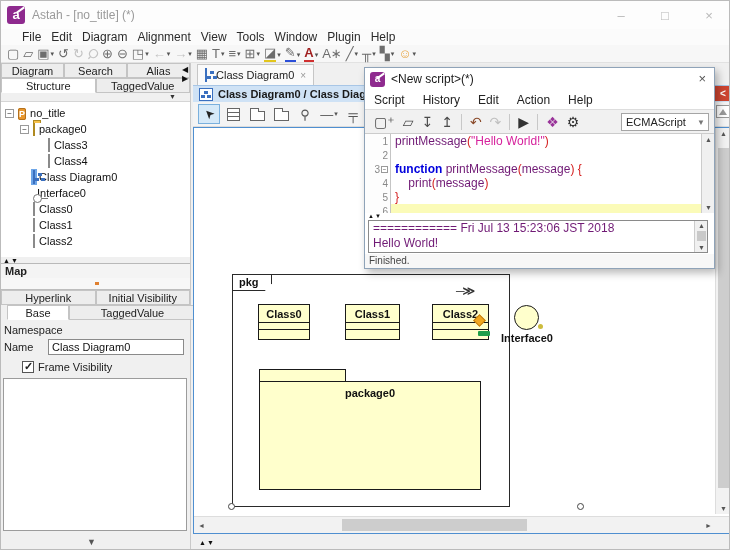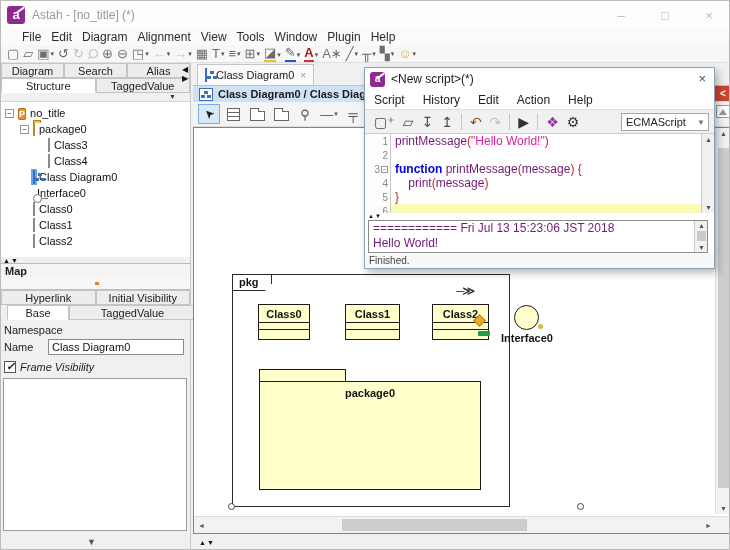--- a/index.html
+++ b/index.html
@@ -78,21 +78,21 @@
   .map-dot{position:absolute;left:94px;top:4px;width:4px;height:3px;background:#e08030;}
   .prop-tabs1{position:absolute;left:0;top:227px;width:189px;}
   .prop-tabs2{position:absolute;left:0;top:242px;width:189px;margin-left:6px;}
   .prop-tabs2 .ptab:first-child{flex:0 0 62px;}
   .fields{position:absolute;left:0;top:257px;width:189px;font-size:11px;color:#222;}
   .flabel{margin:4px 0 0 3px;}
   .name-row{display:flex;align-items:center;margin:3px 0 0 3px;}
   .name-row label{width:44px;}
   .name-input{width:136px;height:16px;border:1px solid #8a8a8a;background:#fff;font:11px "Liberation Sans",sans-serif;
               padding:0 3px;color:#111;}
-  .cb-row{display:flex;align-items:flex-end;margin:6px 0 0 3px;font-style:italic;}
+  .cb-row{display:flex;align-items:flex-end;margin:6px 0 0 21px;}
   .cb{width:12px;height:12px;border:1px solid #555;background:#fff;position:relative;margin-right:4px;}
   .cb::after{content:"✓";position:absolute;left:1px;top:-2px;font-size:11px;color:#222;font-weight:bold;}
   .def-box{position:absolute;left:2px;top:58px;width:184px;height:153px;border:1px solid #9c9c9c;background:#fff;}
   .panel-bottom-arrow{position:absolute;left:86px;top:474px;font-size:9px;color:#555;}
 
   
   .tabbar{position:absolute;left:192px;top:62px;width:538px;height:22px;background:#f0f0f0;display:flex;align-items:flex-end;}
   .dtab{display:flex;align-items:center;height:21px;background:#fafafa;border:1px solid #c6c6c6;border-bottom:none;
         margin-left:4px;padding:0 7px;font-size:11px;color:#222;}
   .dtab .lbl{margin:0 6px 0 5px;}

